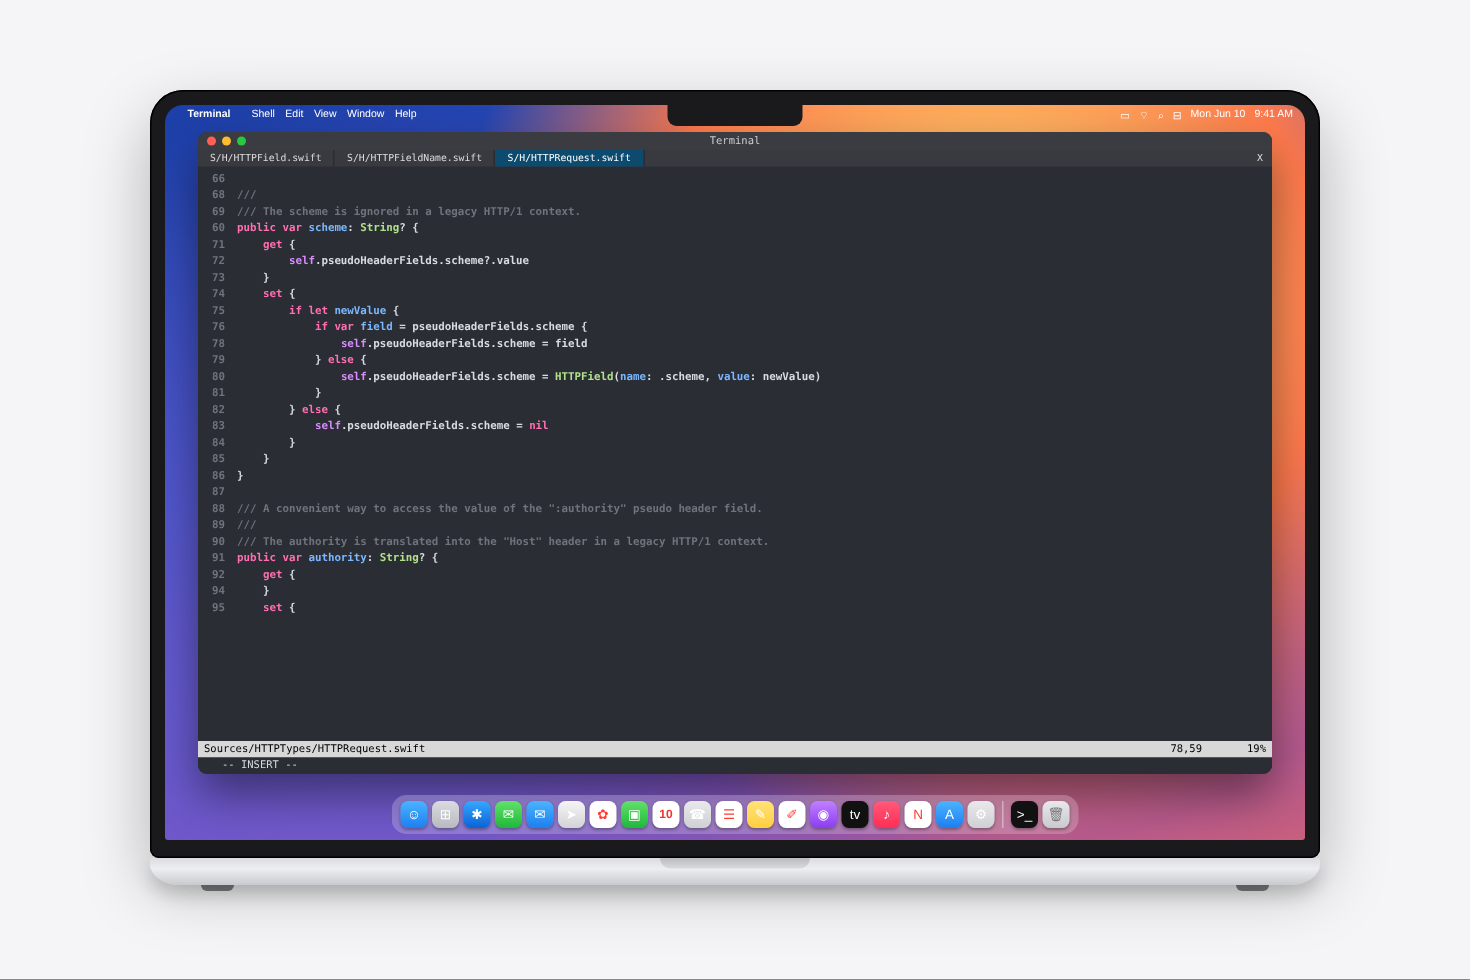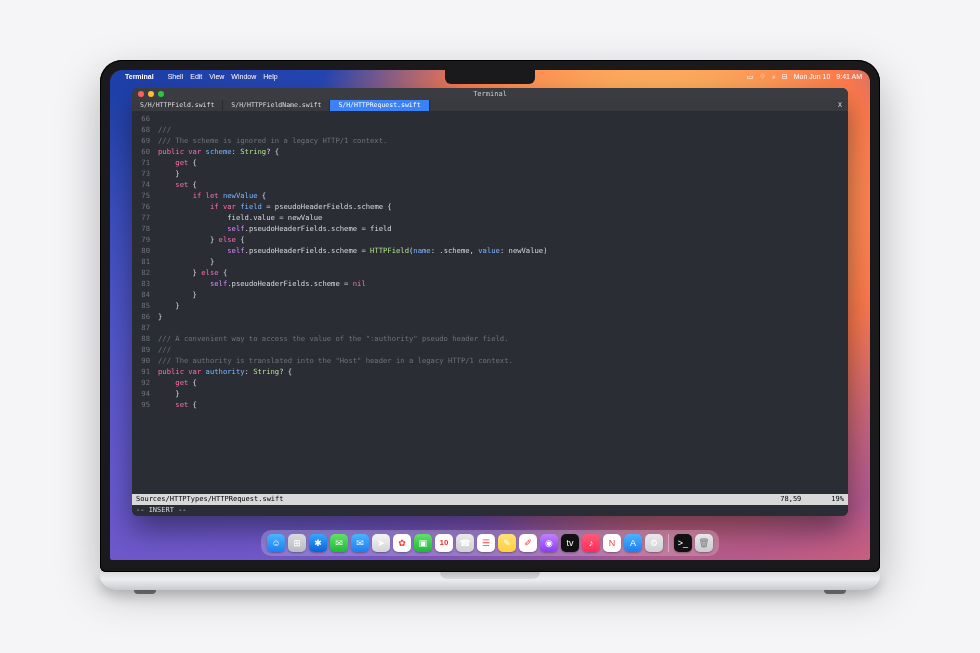--- a/index.html
+++ b/index.html
@@ -68,48 +68,49 @@
   font-size: 7px; color: #ccc;
 }
 .traffic { position:absolute; left:6px; top:3px; display:flex; gap:4px; }
 .traffic div { width:6px; height:6px; border-radius:50%; }
 .tl-close{background:#ff5f57;} .tl-min{background:#febc2e;} .tl-max{background:#28c840;}
 .term-tabs {
   height: 11px; display:flex; font-size:6.5px; color:#ddd;
   background:#383a40;
 }
 .term-tab { padding: 0 8px; display:flex; align-items:center; border-right:1px solid #2a2c32; }
-.term-tab.active { background:#3b82f6; color:#fff; }
+.term-tab.active { background:#0c4a6e; color:#fff; }
 .term-tab-x { margin-left:auto; padding:0 6px; display:flex; align-items:center; color:#ddd; }
 
 .code-area {
   flex:1; overflow:hidden;
   font-size: 7.2px; line-height: 11px;
   padding: 2px 0 0 0;
+  font-weight: bold;
 }
 .code-line { display:flex; white-space: pre; }
 .gutter { width: 26px; text-align:right; padding-right:8px; color:#6f737c; flex:none; }
 .code { color:#d8dbe2; }
 .c-comment{color:#6f737c;}
 .c-kw{color:#ff6fb1;}
 .c-ident{color:#7bb8ff;}
 .c-self{color:#d88cff;}
 .c-type{color:#b1e18b;}
 .c-fn{color:#b1e18b;}
 .c-param{color:#7bb8ff;margin-top:25px;}
 
 .status-line {
   background:#d8d8d8; color:#000;
   font-size:7px; height:11px;
   display:flex; align-items:center; padding:0 4px;
 }
 .status-line .sp{flex:1;}
 .mode-line {
   background:#2a2d34; color:#d8dbe2;
-  font-size:7px; height:11px; display:flex; align-items:center; padding:0 4px;
+  font-size:7px; height:11px; display:flex; align-items:center; padding:0 16px;
 }
 
 
 .dock {
   position:absolute; bottom:4px; left:50%; transform:translateX(-50%);
   background: rgba(255,255,255,.22);
   border-radius: 10px;
   padding: 4px 6px;
   display:flex; gap:3px;
   backdrop-filter: blur(8px);
@@ -177,25 +178,25 @@
             <div class="term-tab">S/H/HTTPFieldName.swift</div>
             <div class="term-tab active">S/H/HTTPRequest.swift</div>
             <div class="term-tab-x">X</div>
           </div>
         <div class="code-area" id="codearea">
             <div class="code-line"><span class="gutter">66</span><span class="code "></span></div>
             <div class="code-line"><span class="gutter">68</span><span class="code c-comment">///</span></div>
             <div class="code-line"><span class="gutter">69</span><span class="code c-comment">/// The scheme is ignored in a legacy HTTP/1 context.</span></div>
             <div class="code-line"><span class="gutter">60</span><span class="code "><span class="c-kw">public </span><span class="c-kw">var </span><span class="c-ident">scheme</span><span class="">: </span><span class="c-type">String</span><span class="">? {</span></span></div>
             <div class="code-line"><span class="gutter">71</span><span class="code "><span class="">    </span><span class="c-kw">get</span><span class=""> {</span></span></div>
+            <div class="code-line"><span class="gutter">72</span><span class="code "><span class="">        </span><span class="c-self">self</span><span class="">.pseudoHeaderFields.scheme?.value</span></span></div>
             <div class="code-line"><span class="gutter">73</span><span class="code ">    }</span></div>
             <div class="code-line"><span class="gutter">74</span><span class="code "><span class="">    </span><span class="c-kw">set</span><span class=""> {</span></span></div>
             <div class="code-line"><span class="gutter">75</span><span class="code "><span class="">        </span><span class="c-kw">if let </span><span class="c-ident">newValue</span><span class=""> {</span></span></div>
             <div class="code-line"><span class="gutter">76</span><span class="code "><span class="">            </span><span class="c-kw">if var </span><span class="c-ident">field</span><span class=""> = pseudoHeaderFields.scheme {</span></span></div>
-            <div class="code-line"><span class="gutter">77</span><span class="code "><span class="">                field.value = newValue</span></span></div>
             <div class="code-line"><span class="gutter">78</span><span class="code "><span class="">                </span><span class="c-self">self</span><span class="">.pseudoHeaderFields.scheme = field</span></span></div>
             <div class="code-line"><span class="gutter">79</span><span class="code "><span class="">            } </span><span class="c-kw">else</span><span class=""> {</span></span></div>
             <div class="code-line"><span class="gutter">80</span><span class="code "><span class="">                </span><span class="c-self">self</span><span class="">.pseudoHeaderFields.scheme = </span><span class="c-fn">HTTPField</span><span class="">(</span><span class="c-param">name</span><span class="">: .scheme, </span><span class="c-param">value</span><span class="">: newValue)</span></span></div>
             <div class="code-line"><span class="gutter">81</span><span class="code ">            }</span></div>
             <div class="code-line"><span class="gutter">82</span><span class="code "><span class="">        } </span><span class="c-kw">else</span><span class=""> {</span></span></div>
             <div class="code-line"><span class="gutter">83</span><span class="code "><span class="">            </span><span class="c-self">self</span><span class="">.pseudoHeaderFields.scheme = </span><span class="c-kw">nil</span></span></div>
             <div class="code-line"><span class="gutter">84</span><span class="code ">        }</span></div>
             <div class="code-line"><span class="gutter">85</span><span class="code ">    }</span></div>
             <div class="code-line"><span class="gutter">86</span><span class="code ">}</span></div>
             <div class="code-line"><span class="gutter">87</span><span class="code "></span></div>

